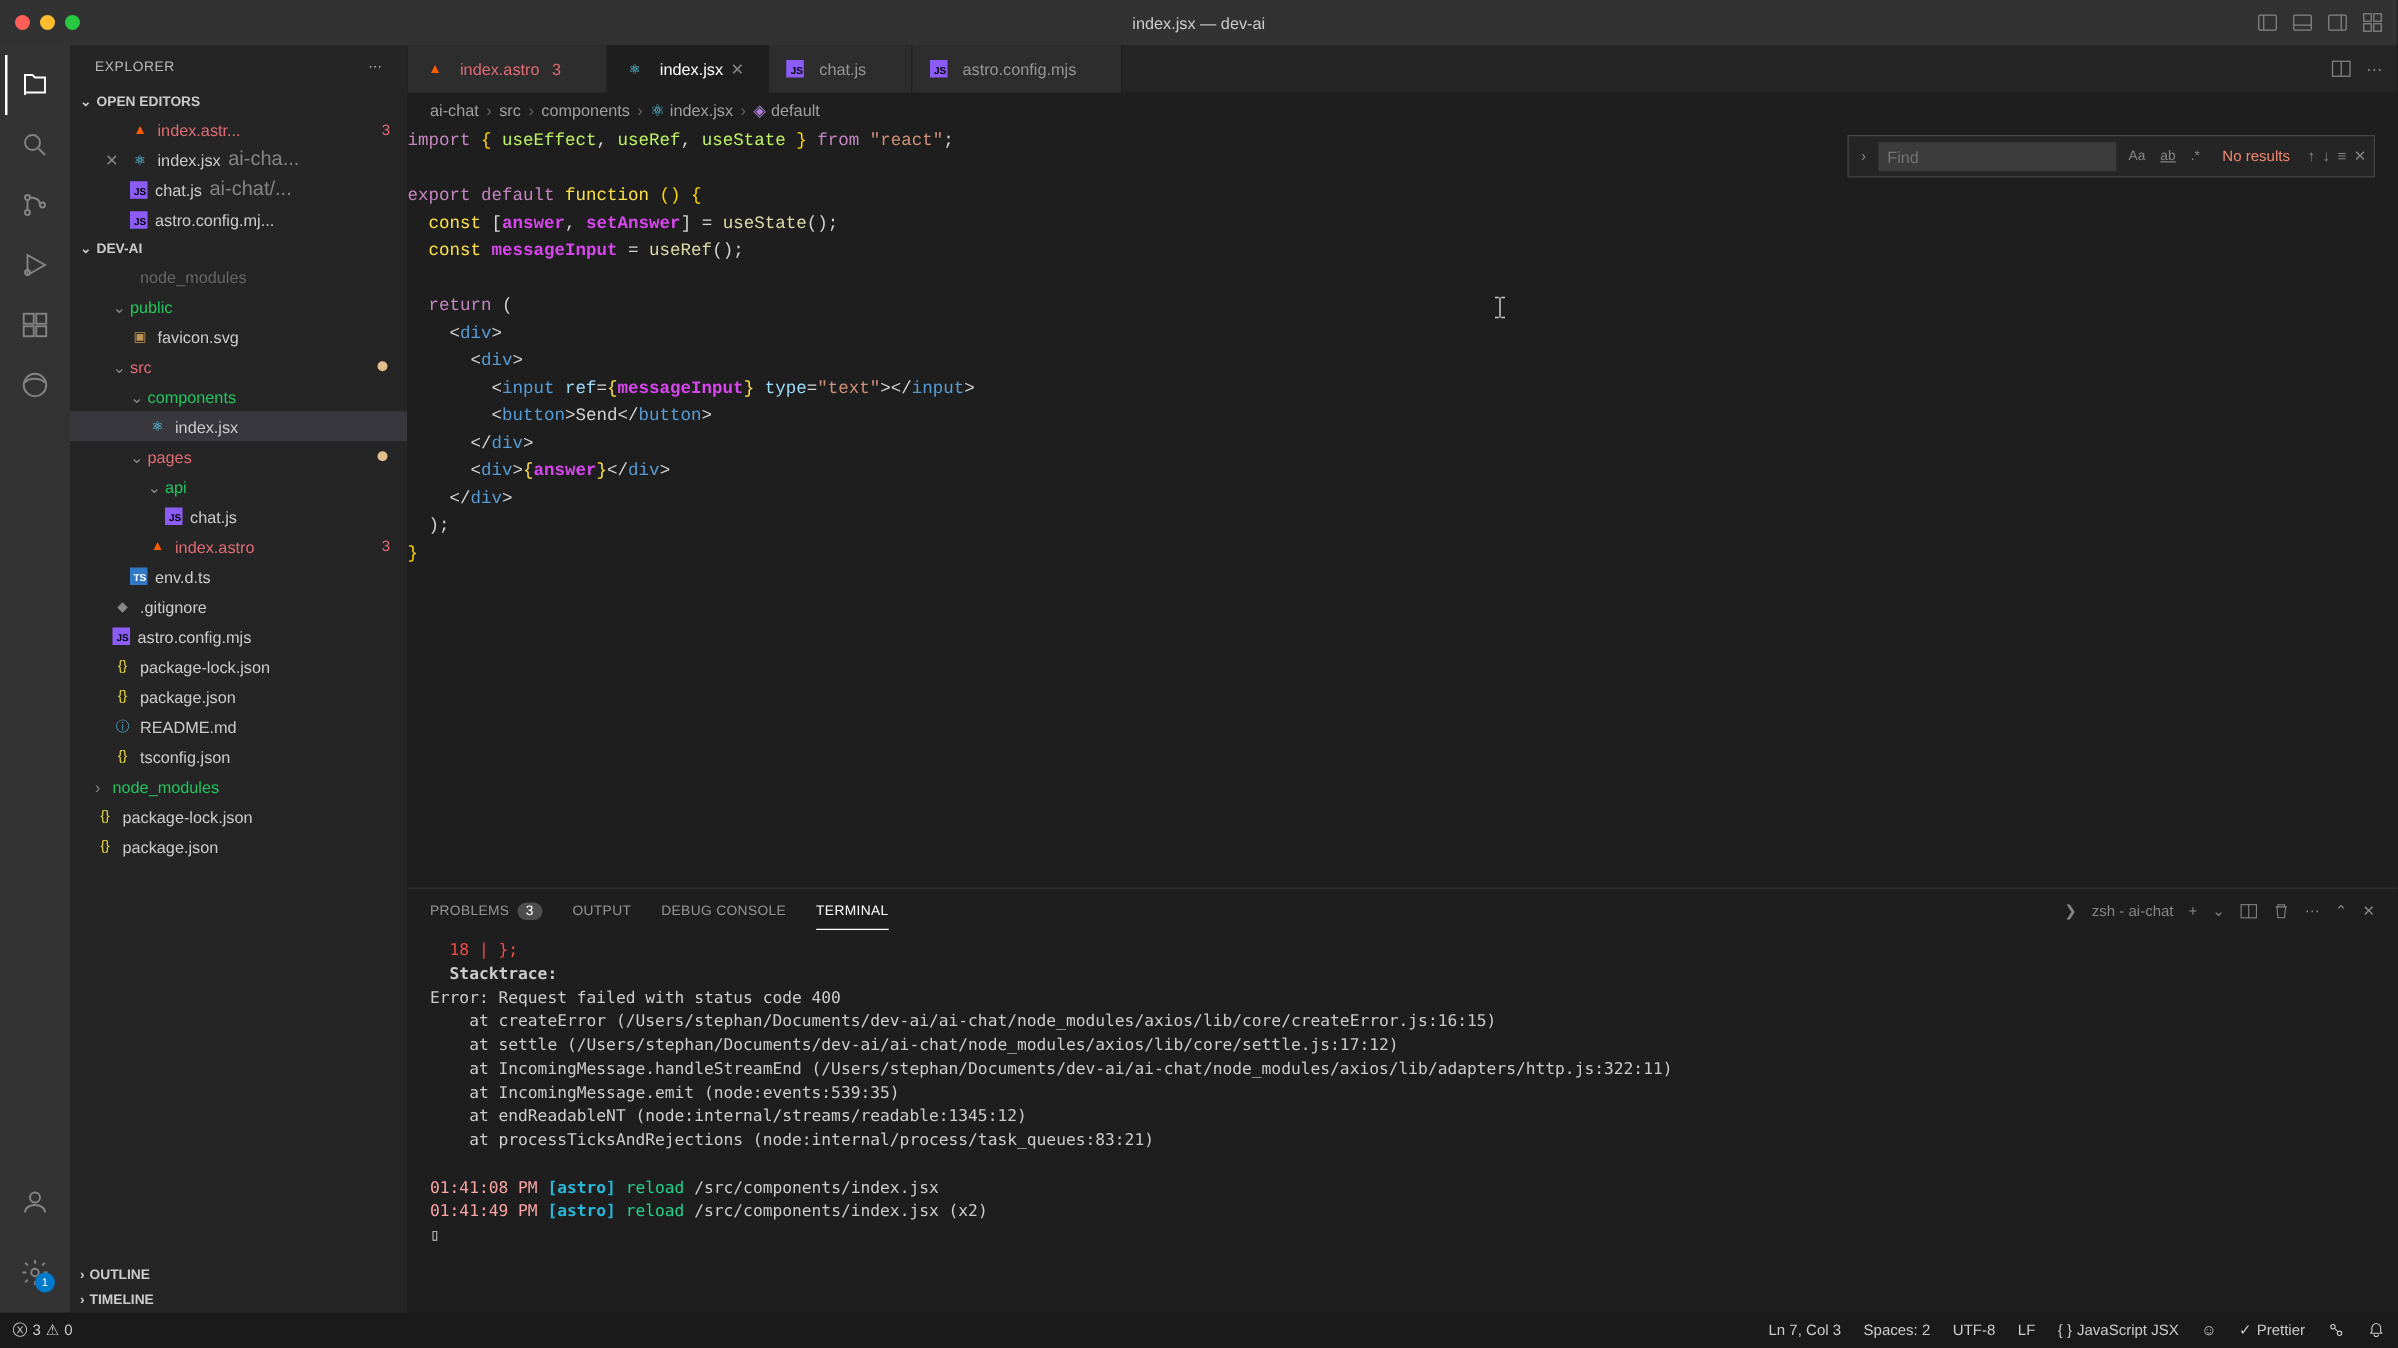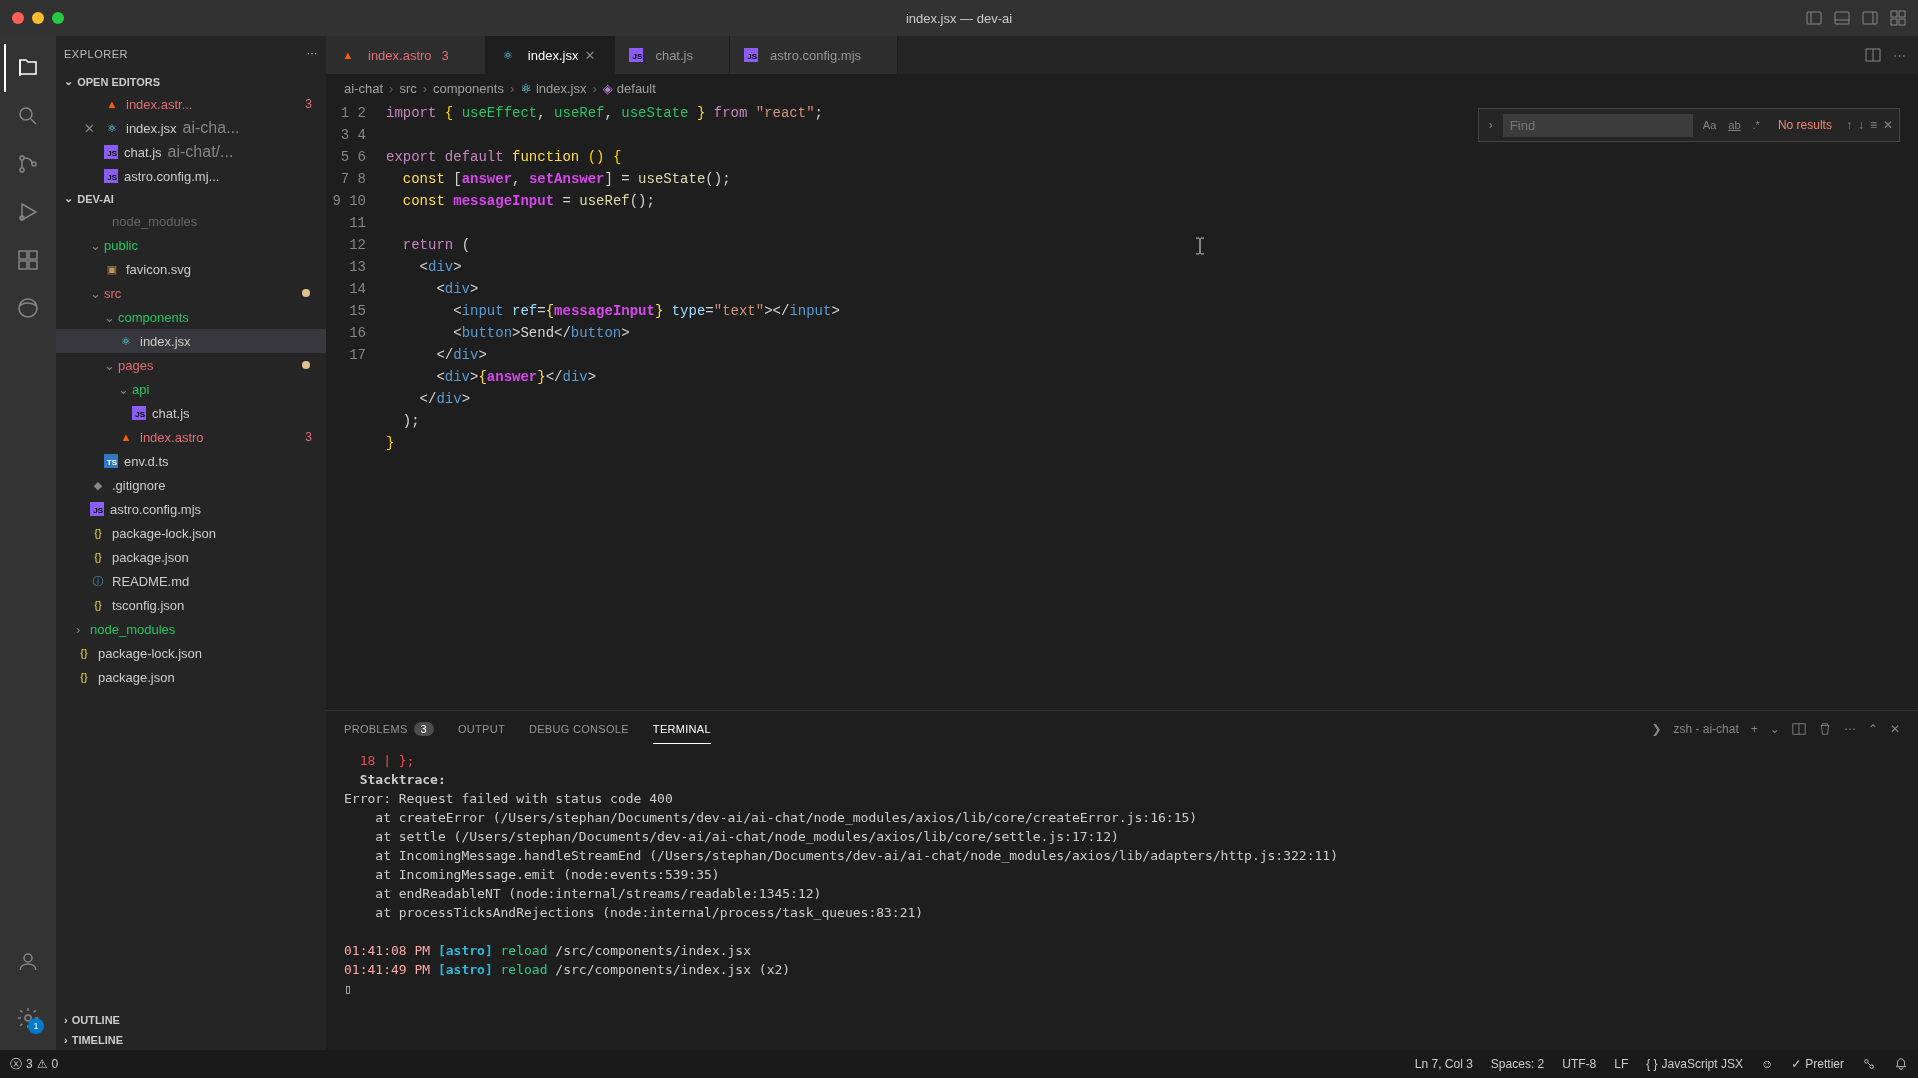--- a/index.html
+++ b/index.html
@@ -29,21 +29,21 @@
 .title-right { margin-left: auto; display: flex; gap: 12px; }
 .title-icon { width: 16px; height: 16px; display: flex; align-items: center; justify-content: center; color: #858585; cursor: pointer; }
 .main-layout { display: flex; height: calc(100% - 36px - 28px); }
 .activity-bar { width: 56px; background: #333333; display: flex; flex-direction: column; align-items: center; padding-top: 8px; }
 .activity-item { width: 48px; height: 48px; display: flex; align-items: center; justify-content: center; color: #858585; cursor: pointer; position: relative; }
 .activity-item.active { color: #ffffff; }
 .activity-item.active::before { content: ''; position: absolute; left: 0; top: 0; bottom: 0; width: 2px; background: #ffffff; }
 .activity-bottom { margin-top: auto; margin-bottom: 8px; }
 .badge-num { position: absolute; bottom: 8px; right: 8px; background: #007acc; color: #fff; font-size: 9px; width: 16px; height: 16px; border-radius: 50%; display: flex; align-items: center; justify-content: center; }
 .sidebar { width: 270px; background: #252526; display: flex; flex-direction: column; overflow: hidden; }
-.sidebar-header { height: 35px; display: flex; align-items: center; padding: 0 8px; font-size: 11px; text-transform: uppercase; color: #bbbbbb; letter-spacing: 0.5px; justify-content: space-between; }
+.sidebar-header { height: 35px; display: flex; align-items: center; padding: 0 20px; font-size: 11px; text-transform: uppercase; color: #bbbbbb; letter-spacing: 0.5px; justify-content: space-between; }
 .sidebar-section-header { display: flex; align-items: center; padding: 4px 8px; font-size: 11px; font-weight: bold; text-transform: uppercase; cursor: pointer; color: #cccccc; }
 .sidebar-section-header .chev { margin-right: 4px; }
 .open-editor-item, .file-item { display: flex; align-items: center; padding: 2px 8px 2px 28px; height: 24px; cursor: pointer; color: #cccccc; font-size: 13px; white-space: nowrap; }
 .file-item.active { background: #37373d; }
 .file-icon { width: 16px; height: 16px; margin-right: 6px; display: inline-flex; align-items: center; justify-content: center; font-size: 11px; flex-shrink: 0; }
 .close-x { width: 16px; margin-right: 4px; color: #858585; visibility: hidden; }
 .open-editor-item .close-x.visible { visibility: visible; }
 .file-path-suffix { color: #858585; margin-left: 6px; font-size: 16px; }
 .err-badge { margin-left: auto; background: transparent; color: #e06c75; padding: 0 6px; font-size: 12px; }
 .editor-area { flex: 1; display: flex; flex-direction: column; background: #1e1e1e; overflow: hidden; }
@@ -54,21 +54,21 @@
 .tab.active .tab-close { visibility: visible; }
 .tabs-right { margin-left: auto; display: flex; align-items: center; gap: 12px; padding-right: 12px; color: #858585; }
 .breadcrumb { height: 28px; display: flex; align-items: center; padding: 0 18px; color: #a0a0a0; font-size: 13px; gap: 4px; }
 .breadcrumb .sep { color: #666; margin: 0 2px; }
 .editor-split { display: flex; flex: 1; overflow: hidden; position: relative; }
 .editor-content { flex: 1; display: flex; font-family: Menlo, Monaco, "Courier New", monospace; font-size: 14px; line-height: 22px; position: relative; overflow: hidden; }
 .gutter { width: 60px; text-align: right; color: #858585; padding-right: 20px; user-select: none; }
 .code { flex: 1; white-space: pre; color: #d4d4d4; }
 .tok-kw { color: #c586c0; }
 .tok-fn { color: #fde047; }
-.tok-var { color: #22c55e; }
+.tok-var { color: #bef264; }
 .tok-call { color: #dcdcaa; }
 .tok-str { color: #ce9178; }
 .tok-tag { color: #569cd6; }
 .tok-attr { color: #9cdcfe; }
 .tok-const { color: #d946ef; font-weight: bold; }
 .tok-brace { color: #ffd700; }
 .find-widget { position: absolute; top: 6px; right: 18px; background: #252526; border: 1px solid #454545; display: flex; align-items: center; height: 34px; padding: 0 6px; gap: 6px; font-size: 12px; z-index: 10; }
 .find-widget .chev-left { color: #858585; cursor: pointer; padding: 0 4px; }
 .find-input { background: #3c3c3c; border: 1px solid #3c3c3c; color: #cccccc; padding: 3px 6px; width: 190px; font-size: 13px; outline: none; }
 .find-opts { display: flex; gap: 4px; font-size: 11px; color: #858585; }
@@ -396,38 +396,20 @@
         <span class="find-results">No results</span>
         <div class="find-nav">
           <span>↑</span>
           <span>↓</span>
           <span>≡</span>
           <span>✕</span>
         </div>
       </div>
 
       <div class="editor-content">
-        <div class="gutter" id="gutter">1
-2
-3
-4
-5
-6
-7
-8
-9
-10
-11
-12
-13
-14
-15
-16
-17
-</div>
         <div class="code" id="code"><span class="tok-kw">import</span> <span class="tok-brace">{</span> <span class="tok-var">useEffect</span>, <span class="tok-var">useRef</span>, <span class="tok-var">useState</span> <span class="tok-brace">}</span> <span class="tok-kw">from</span> <span class="tok-str">"react"</span>;
 
 <span class="tok-kw">export</span> <span class="tok-kw">default</span> <span class="tok-fn">function</span> <span class="tok-brace">()</span> <span class="tok-brace">{</span>
   <span class="tok-fn">const</span> [<span class="tok-const">answer</span>, <span class="tok-const">setAnswer</span>] = <span class="tok-call">useState</span>();
   <span class="tok-fn">const</span> <span class="tok-const">messageInput</span> = <span class="tok-call">useRef</span>();
 
   <span class="tok-kw">return</span> (
     &lt;<span class="tok-tag">div</span>&gt;
       &lt;<span class="tok-tag">div</span>&gt;
         &lt;<span class="tok-tag">input</span> <span class="tok-attr">ref</span>=<span class="tok-fn">{</span><span class="tok-const">messageInput</span><span class="tok-fn">}</span> <span class="tok-attr">type</span>=<span class="tok-str">"text"</span>&gt;&lt;/<span class="tok-tag">input</span>&gt;

